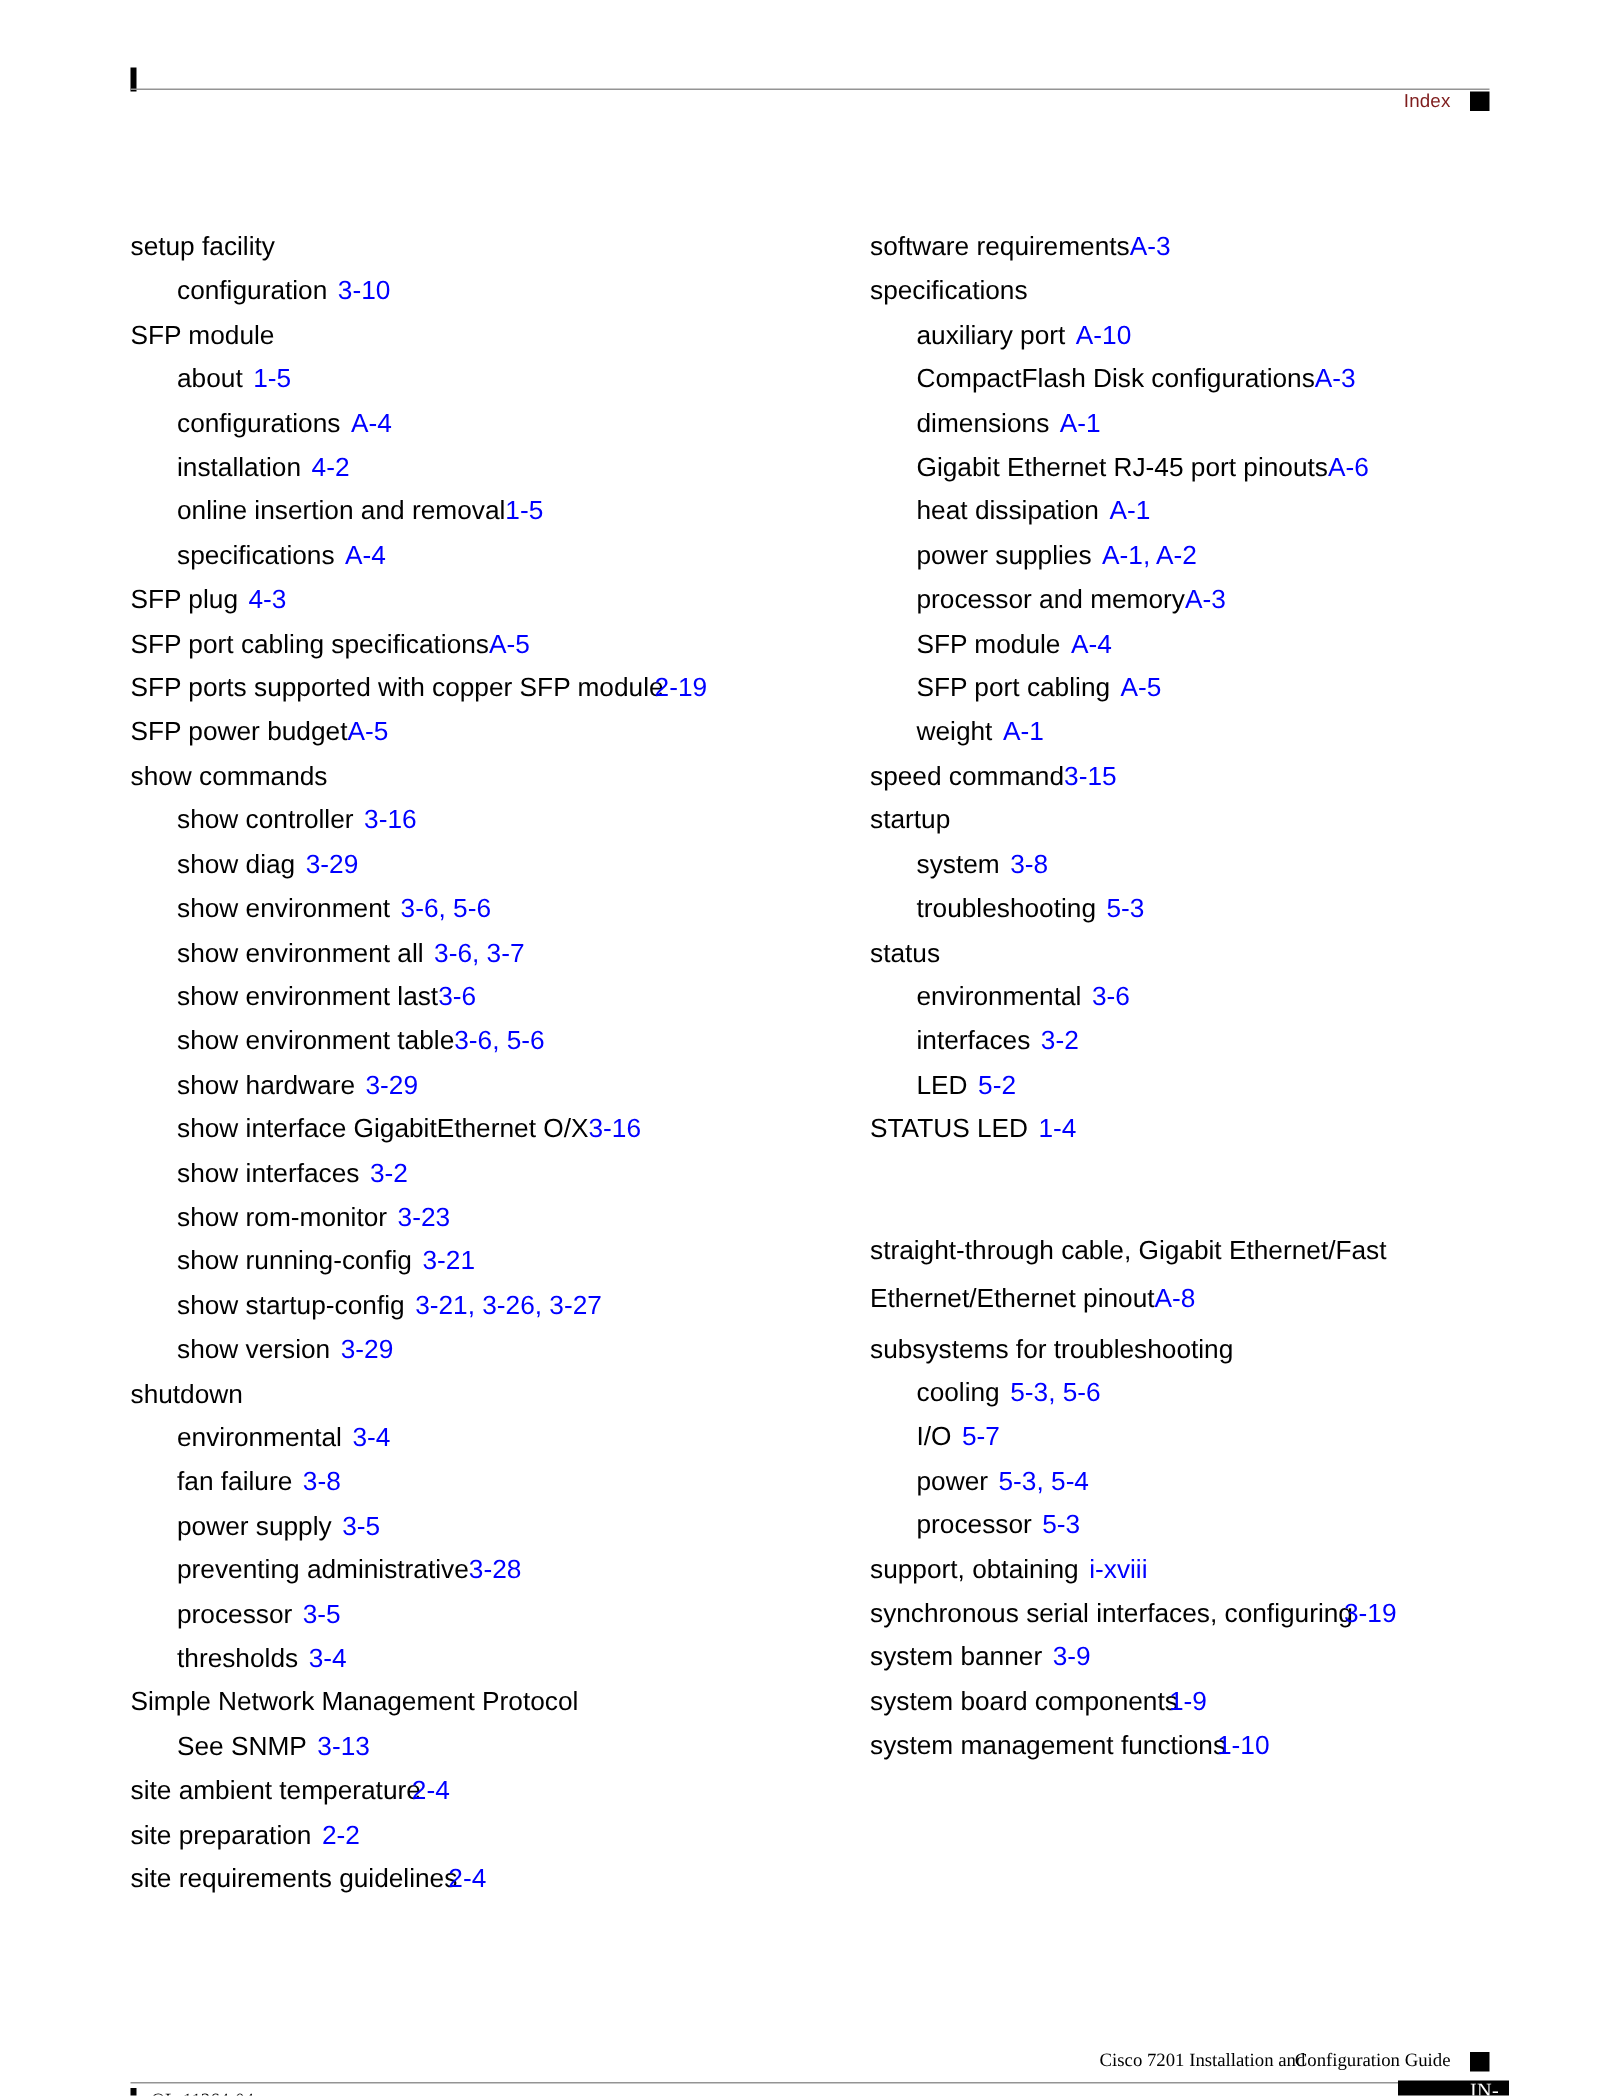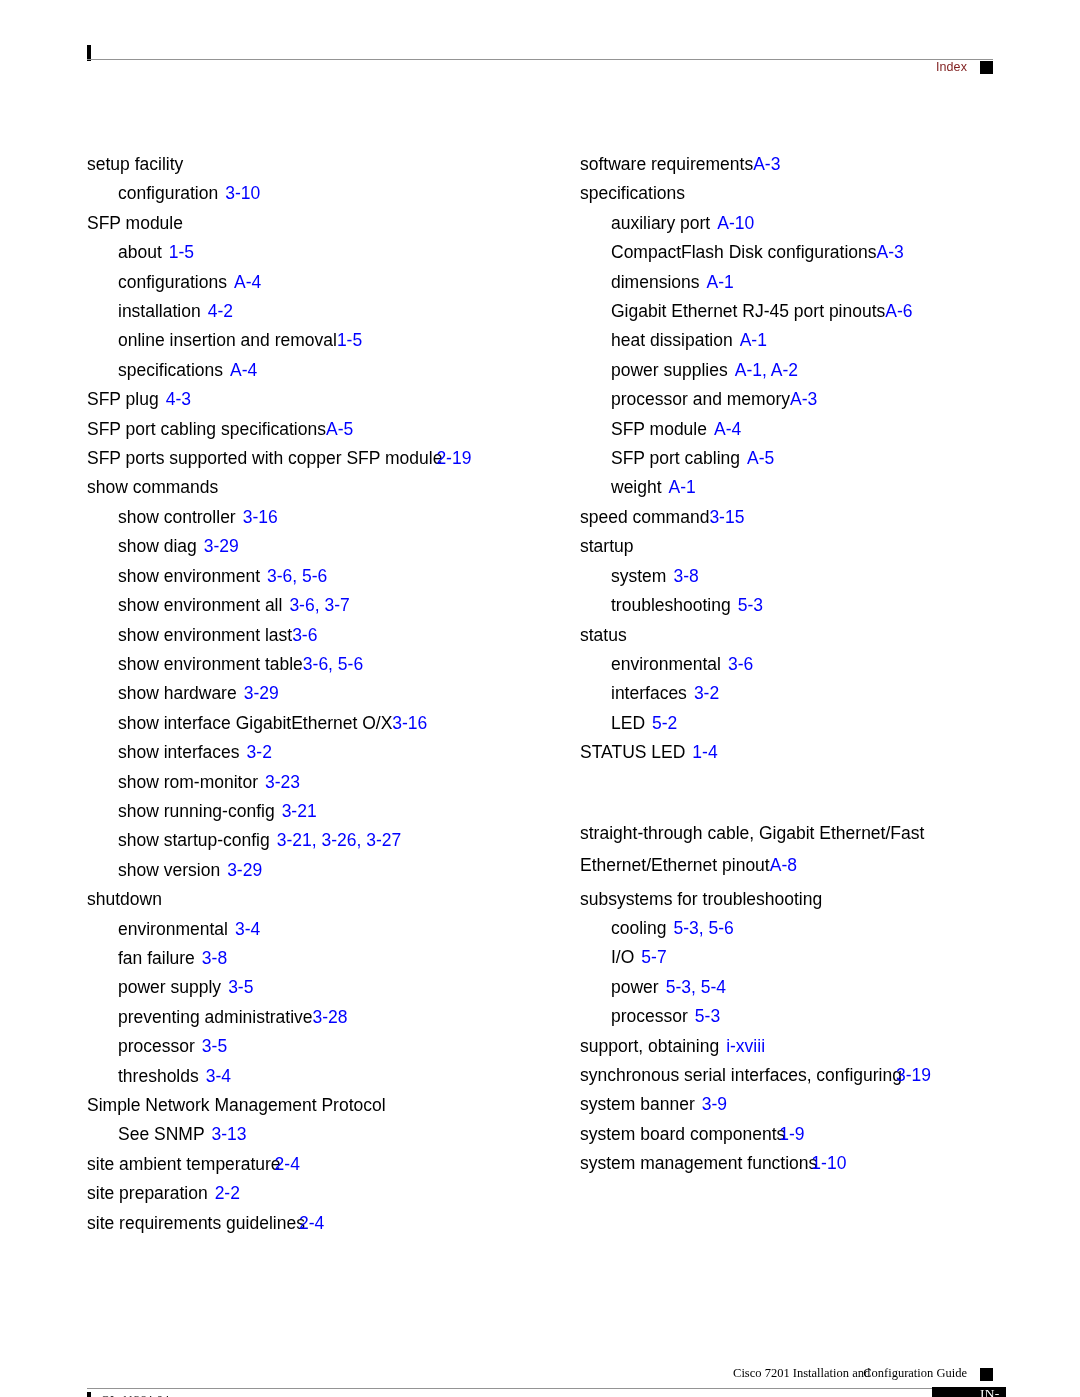--- a/index.html
+++ b/index.html
@@ -182,20 +182,21 @@
       <div class="entry lvl2"><span class="term">configuration</span><span class="refs">3-10</span></div>
       <div class="entry lvl1"><span class="term">SFP module</span></div>
       <div class="entry lvl2"><span class="term">about</span><span class="refs">1-5</span></div>
       <div class="entry lvl2"><span class="term">configurations</span><span class="refs">A-4</span></div>
       <div class="entry lvl2"><span class="term">installation</span><span class="refs">4-2</span></div>
       <div class="entry lvl2"><span class="term">online insertion and removal</span><span class="refs flush">1-5</span></div>
       <div class="entry lvl2"><span class="term">specifications</span><span class="refs">A-4</span></div>
       <div class="entry lvl1"><span class="term">SFP plug</span><span class="refs">4-3</span></div>
       <div class="entry lvl1"><span class="term">SFP port cabling specifications</span><span class="refs flush">A-5</span></div>
       <div class="entry lvl1"><span class="term">SFP ports supported with copper SFP module</span><span class="refs tight">2-19</span></div>
+      <div class="entry lvl1"><span class="term">SFP power budget</span><span class="refs flush">A-5</span></div>
       <div class="entry lvl1"><span class="term">show commands</span></div>
       <div class="entry lvl2"><span class="term">show controller</span><span class="refs">3-16</span></div>
       <div class="entry lvl2"><span class="term">show diag</span><span class="refs">3-29</span></div>
       <div class="entry lvl2"><span class="term">show environment</span><span class="refs">3-6, 5-6</span></div>
       <div class="entry lvl2"><span class="term">show environment all</span><span class="refs">3-6, 3-7</span></div>
       <div class="entry lvl2"><span class="term">show environment last</span><span class="refs flush">3-6</span></div>
       <div class="entry lvl2"><span class="term">show environment table</span><span class="refs flush">3-6, 5-6</span></div>
       <div class="entry lvl2"><span class="term">show hardware</span><span class="refs">3-29</span></div>
       <div class="entry lvl2"><span class="term">show interface GigabitEthernet O/X</span><span class="refs flush">3-16</span></div>
       <div class="entry lvl2"><span class="term">show interfaces</span><span class="refs">3-2</span></div>

